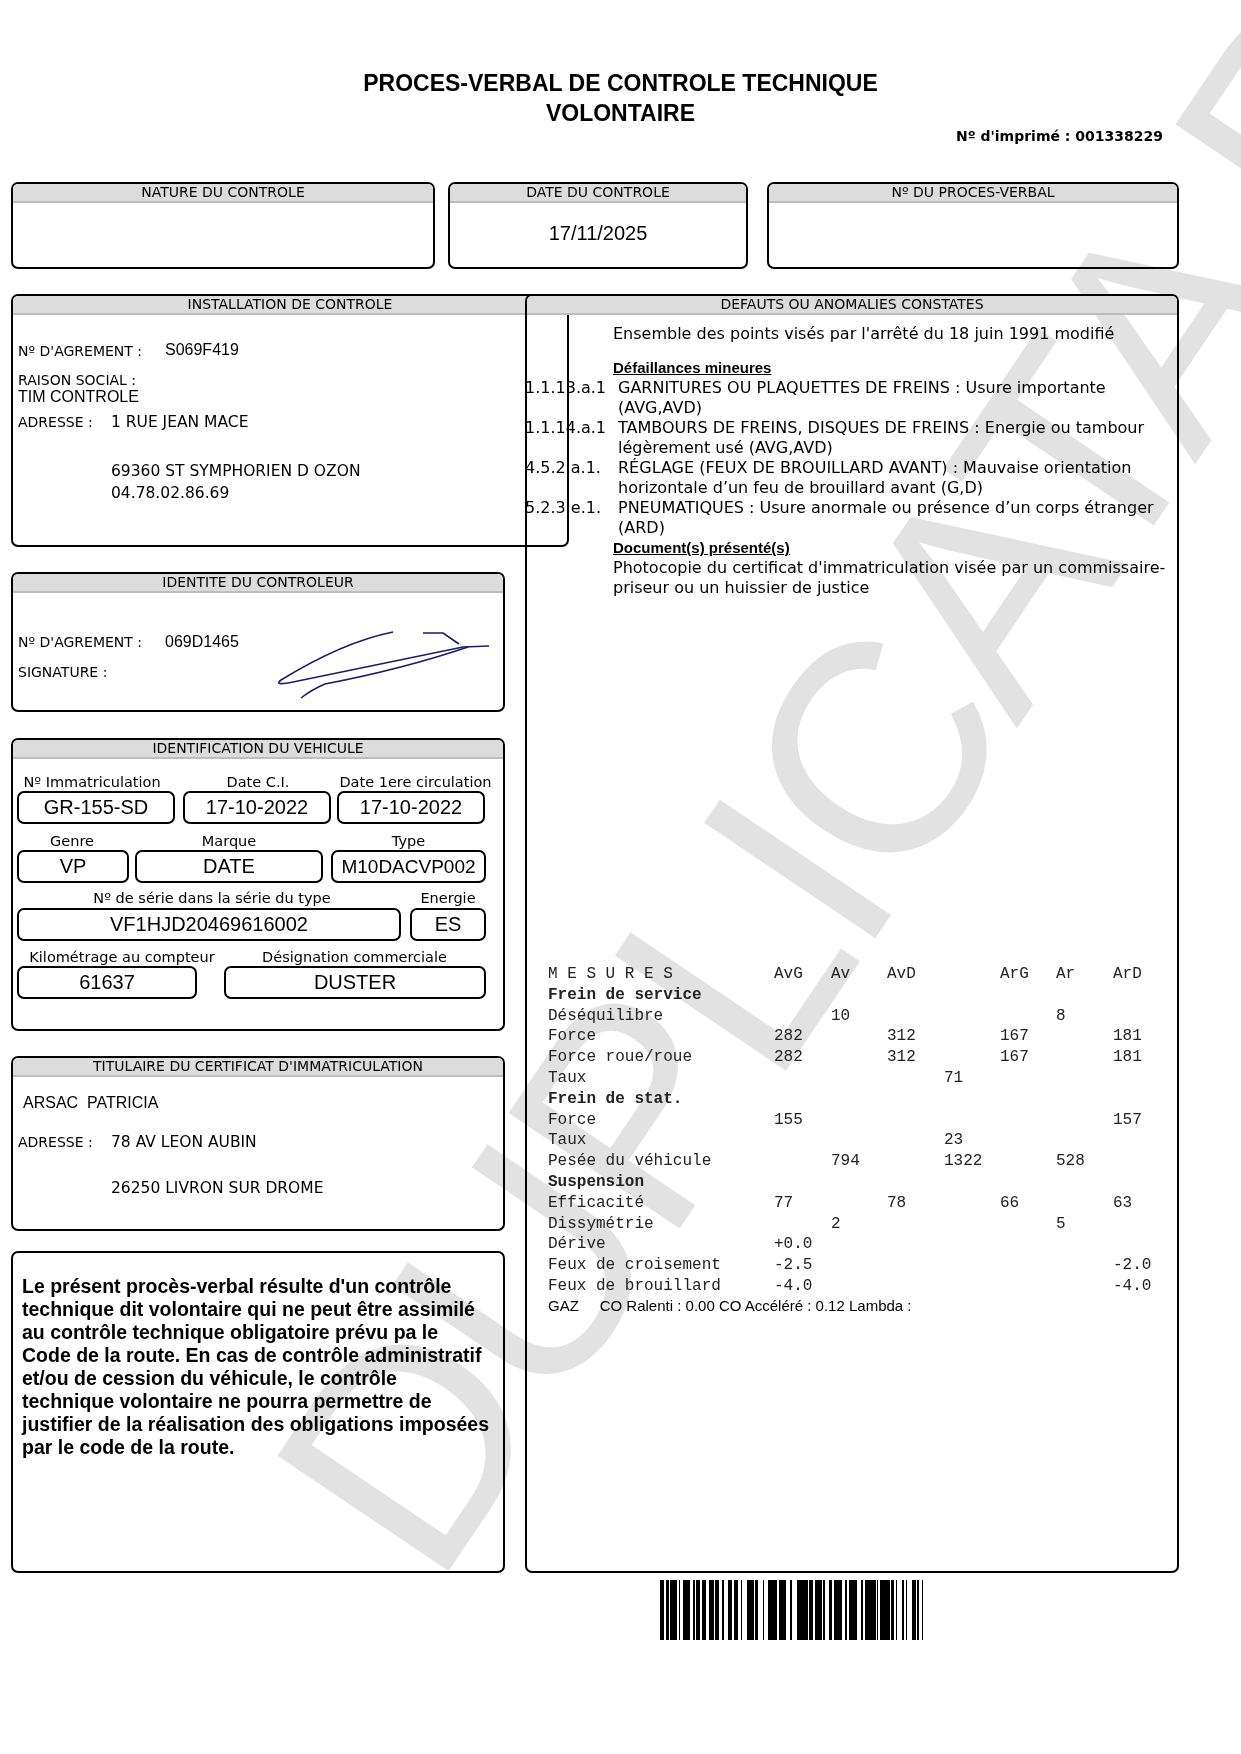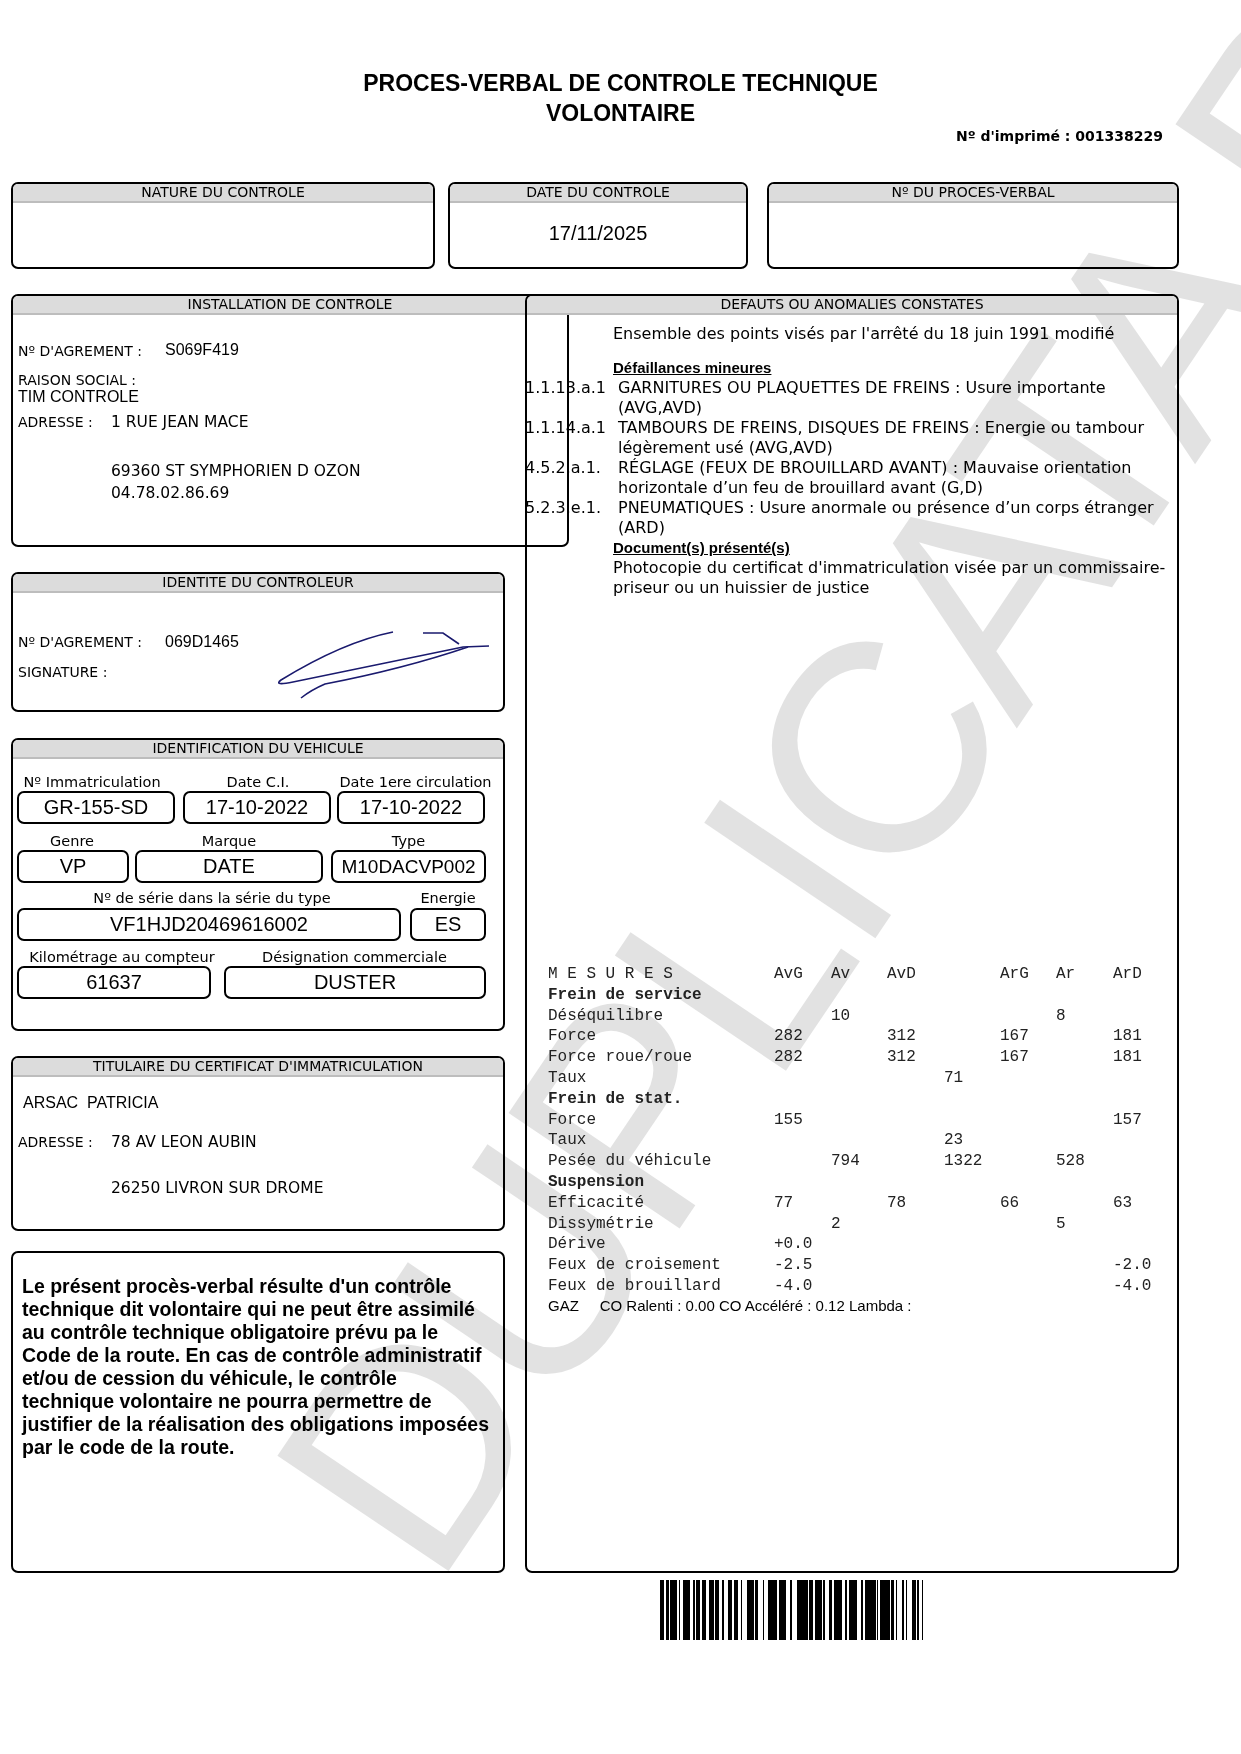--- a/index.html
+++ b/index.html
@@ -90,21 +90,21 @@
   <div class="field" style="left:122px; top:110px; width:188px;">DATE</div>
   <div class="flabel" style="left:318px; width:155px; top:93px;">Type</div>
   <div class="field" style="left:318px; top:110px; width:155px; font-size:19px;">M10DACVP002</div>
 
   <div class="flabel" style="left:4px; width:390px; top:150px;">Nº de série dans la série du type</div>
   <div class="field" style="left:4px; top:168px; width:384px;">VF1HJD20469616002</div>
   <div class="flabel" style="left:397px; width:76px; top:150px;">Energie</div>
   <div class="field" style="left:397px; top:168px; width:76px;">ES</div>
 
   <div class="flabel" style="left:4px; width:210px; top:209px;">Kilométrage au compteur</div>
-  <div class="field" style="left:4px; top:226px; width:194px;">61637</div>
+  <div class="field" style="left:4px; top:226px; width:180px;">61637</div>
   <div class="flabel" style="left:210px; width:263px; top:209px;">Désignation commerciale</div>
   <div class="field" style="left:211px; top:226px; width:262px;">DUSTER</div>
 </div>
 
 <div class="box" style="left:11px; top:1056px; width:494px; height:175px;">
   <div class="box-head">TITULAIRE DU CERTIFICAT D'IMMATRICULATION</div>
   <div class="val-sans" style="left:10px; top:36px; white-space:pre;">ARSAC  PATRICIA</div>
   <div class="lbl" style="left:5px; top:76px;">ADRESSE :</div>
   <div class="val" style="left:98px; top:75px;">78 AV LEON AUBIN</div>
   <div class="val" style="left:98px; top:121px;">26250 LIVRON SUR DROME</div>

